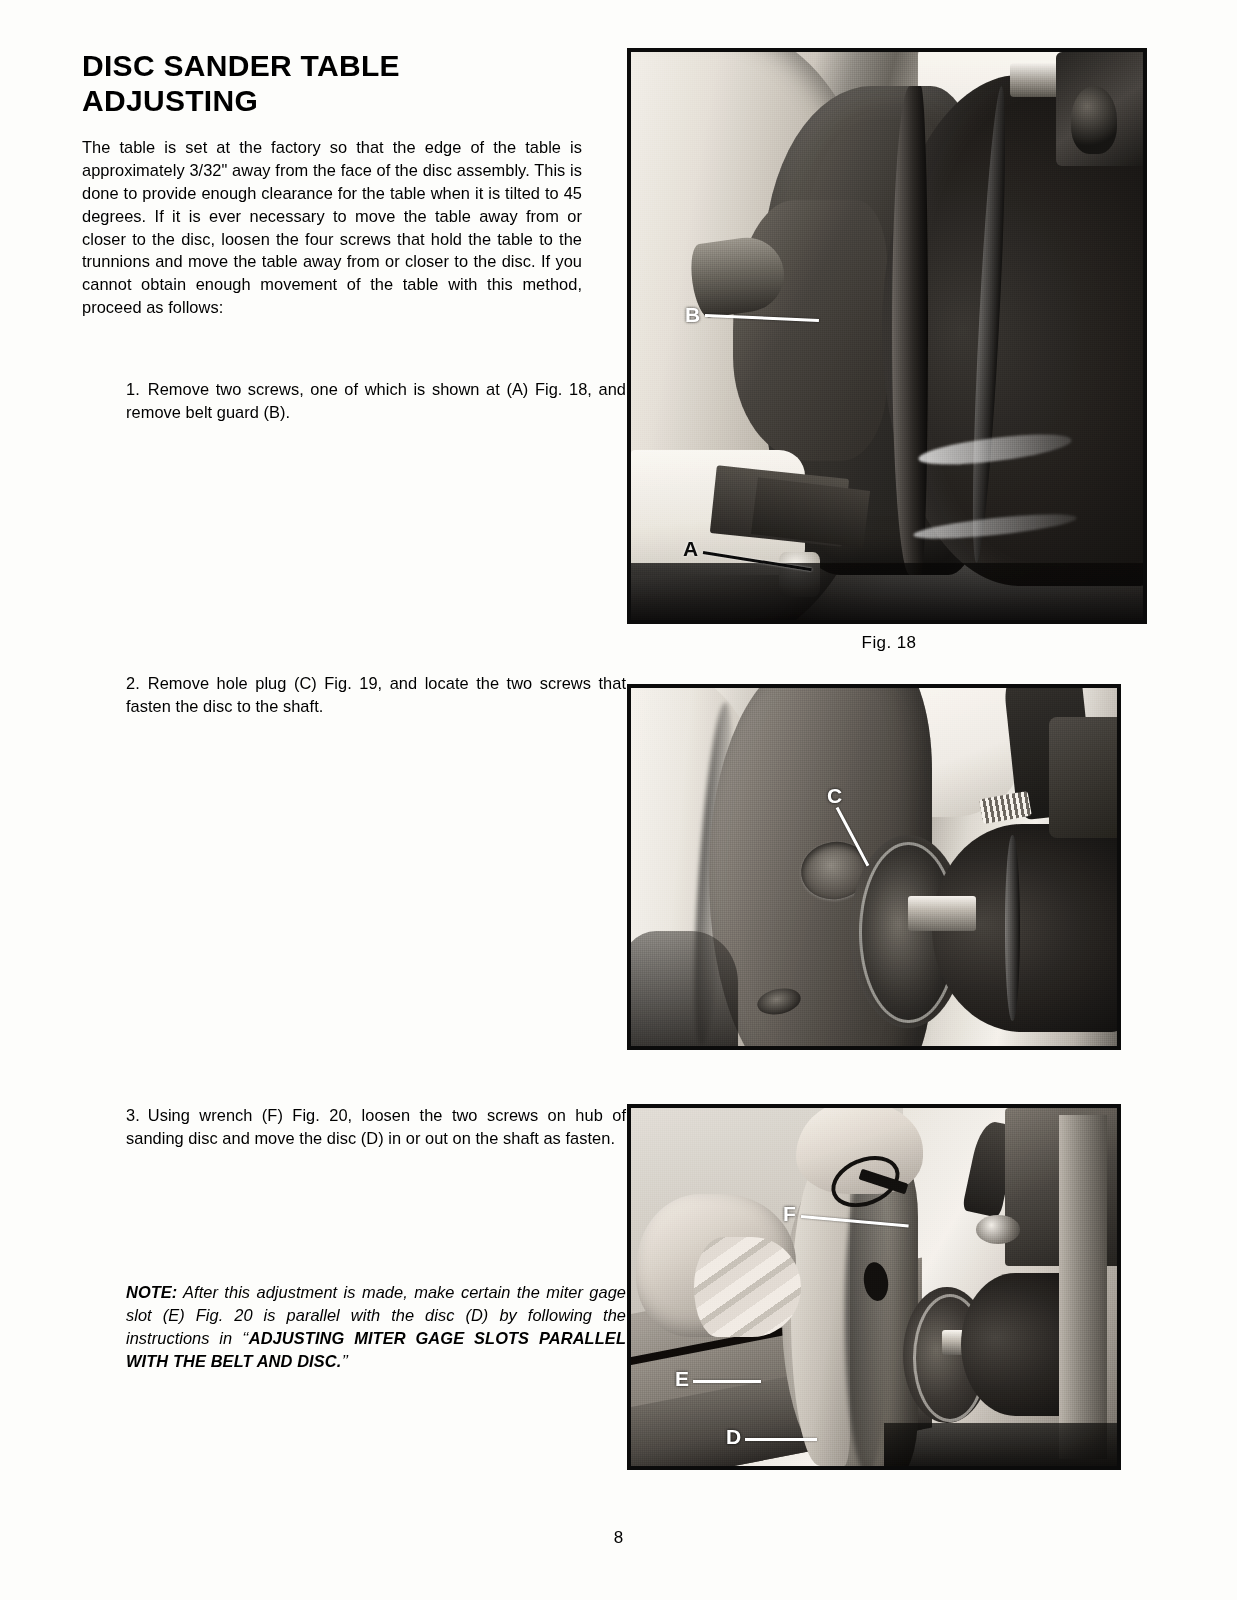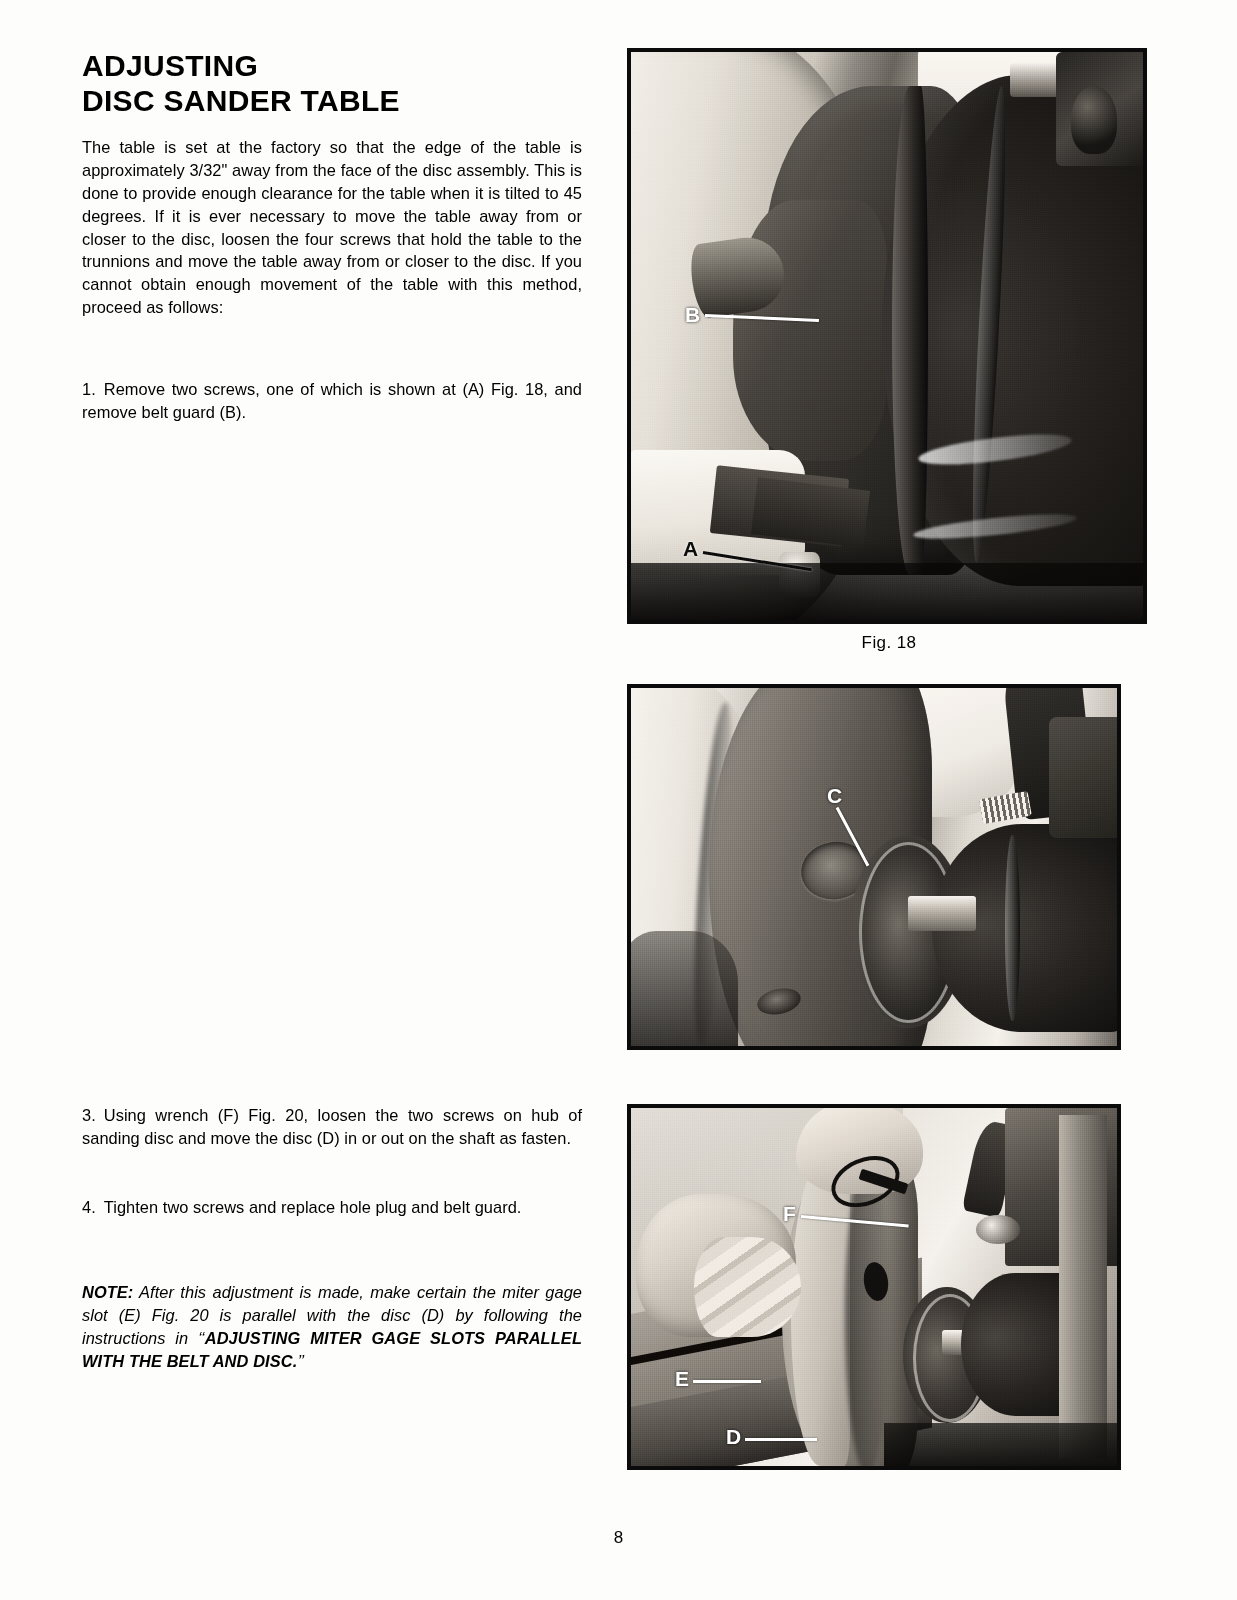--- a/index.html
+++ b/index.html
@@ -37,20 +37,21 @@
     text-align: justify;
     margin: 0;
     letter-spacing: 0.05px;
   }
 
   .step {
     font-size: 16.4px;
     line-height: 1.395;
     text-align: justify;
     letter-spacing: 0.05px;
+    margin-left: 44px;
   }
   .step .num { margin-right: 8px; }
 
   .note-label { font-weight: bold; }
   .note-strong { font-weight: bold; letter-spacing: 0.1px; }
 
   
   .tb { position: absolute; left: 82px; width: 500px; }
   #intro-para   { top: 136px; }
   #step-1       { top: 378px; }
@@ -457,38 +458,38 @@
     text-align: center;
     font-size: 17px;
   }
 </style>
 </head>
 <body>
 
 <div class="page">
 
   <h1 class="title tb" style="top:48px;">
+    <span class="line">DISC SANDER TABLE</span>
     <span class="line">ADJUSTING</span>
-    <span class="line">DISC SANDER TABLE</span>
   </h1>
 
   <p class="para tb" id="intro-para">The table is set at the factory so that the edge of the table is approximately 3/32" away from the face of the disc assembly. This is done to provide enough clearance for the table when it is tilted to 45 degrees. If it is ever necessary to move the table away from or closer to the disc, loosen the four screws that hold the table to the trunnions and move the table away from or closer to the disc. If you cannot obtain enough movement of the table with this method, proceed as follows:</p>
 
   <div class="step tb" id="step-1">
     <span class="num">1.</span><span>Remove two screws, one of which is shown at (A) Fig. 18, and remove belt guard (B).</span>
   </div>
 
+  <div class="step tb" id="step-2">
+    <span class="num">2.</span><span>Remove hole plug (C) Fig. 19, and locate the two screws that fasten the disc to the shaft.</span>
+  </div>
 
   <div class="step tb" id="step-3">
     <span class="num">3.</span><span>Using wrench (F) Fig. 20, loosen the two screws on hub of sanding disc and move the disc (D) in or out on the shaft as fasten.</span>
   </div>
 
-  <div class="step tb" id="step-4">
-    <span class="num">4.</span><span>Tighten two screws and replace hole plug and belt guard.</span>
-  </div>
 
   <div class="step tb" id="note-block">
     <span class="note-label">NOTE:</span><span> After this adjustment is made, make certain the miter gage slot (E) Fig. 20 is parallel with the disc (D) by following the instructions in ‘‘</span><span class="note-strong">ADJUSTING MITER GAGE SLOTS PARALLEL WITH THE BELT AND DISC.</span><span>’’</span>
   </div>
 
   <div class="figure" id="figure-18">
     <div class="photo-frame">
       <div class="f18-bg"></div>
       <div class="ph f18-disc"></div>
       <div class="ph f18-topwhite"></div>

